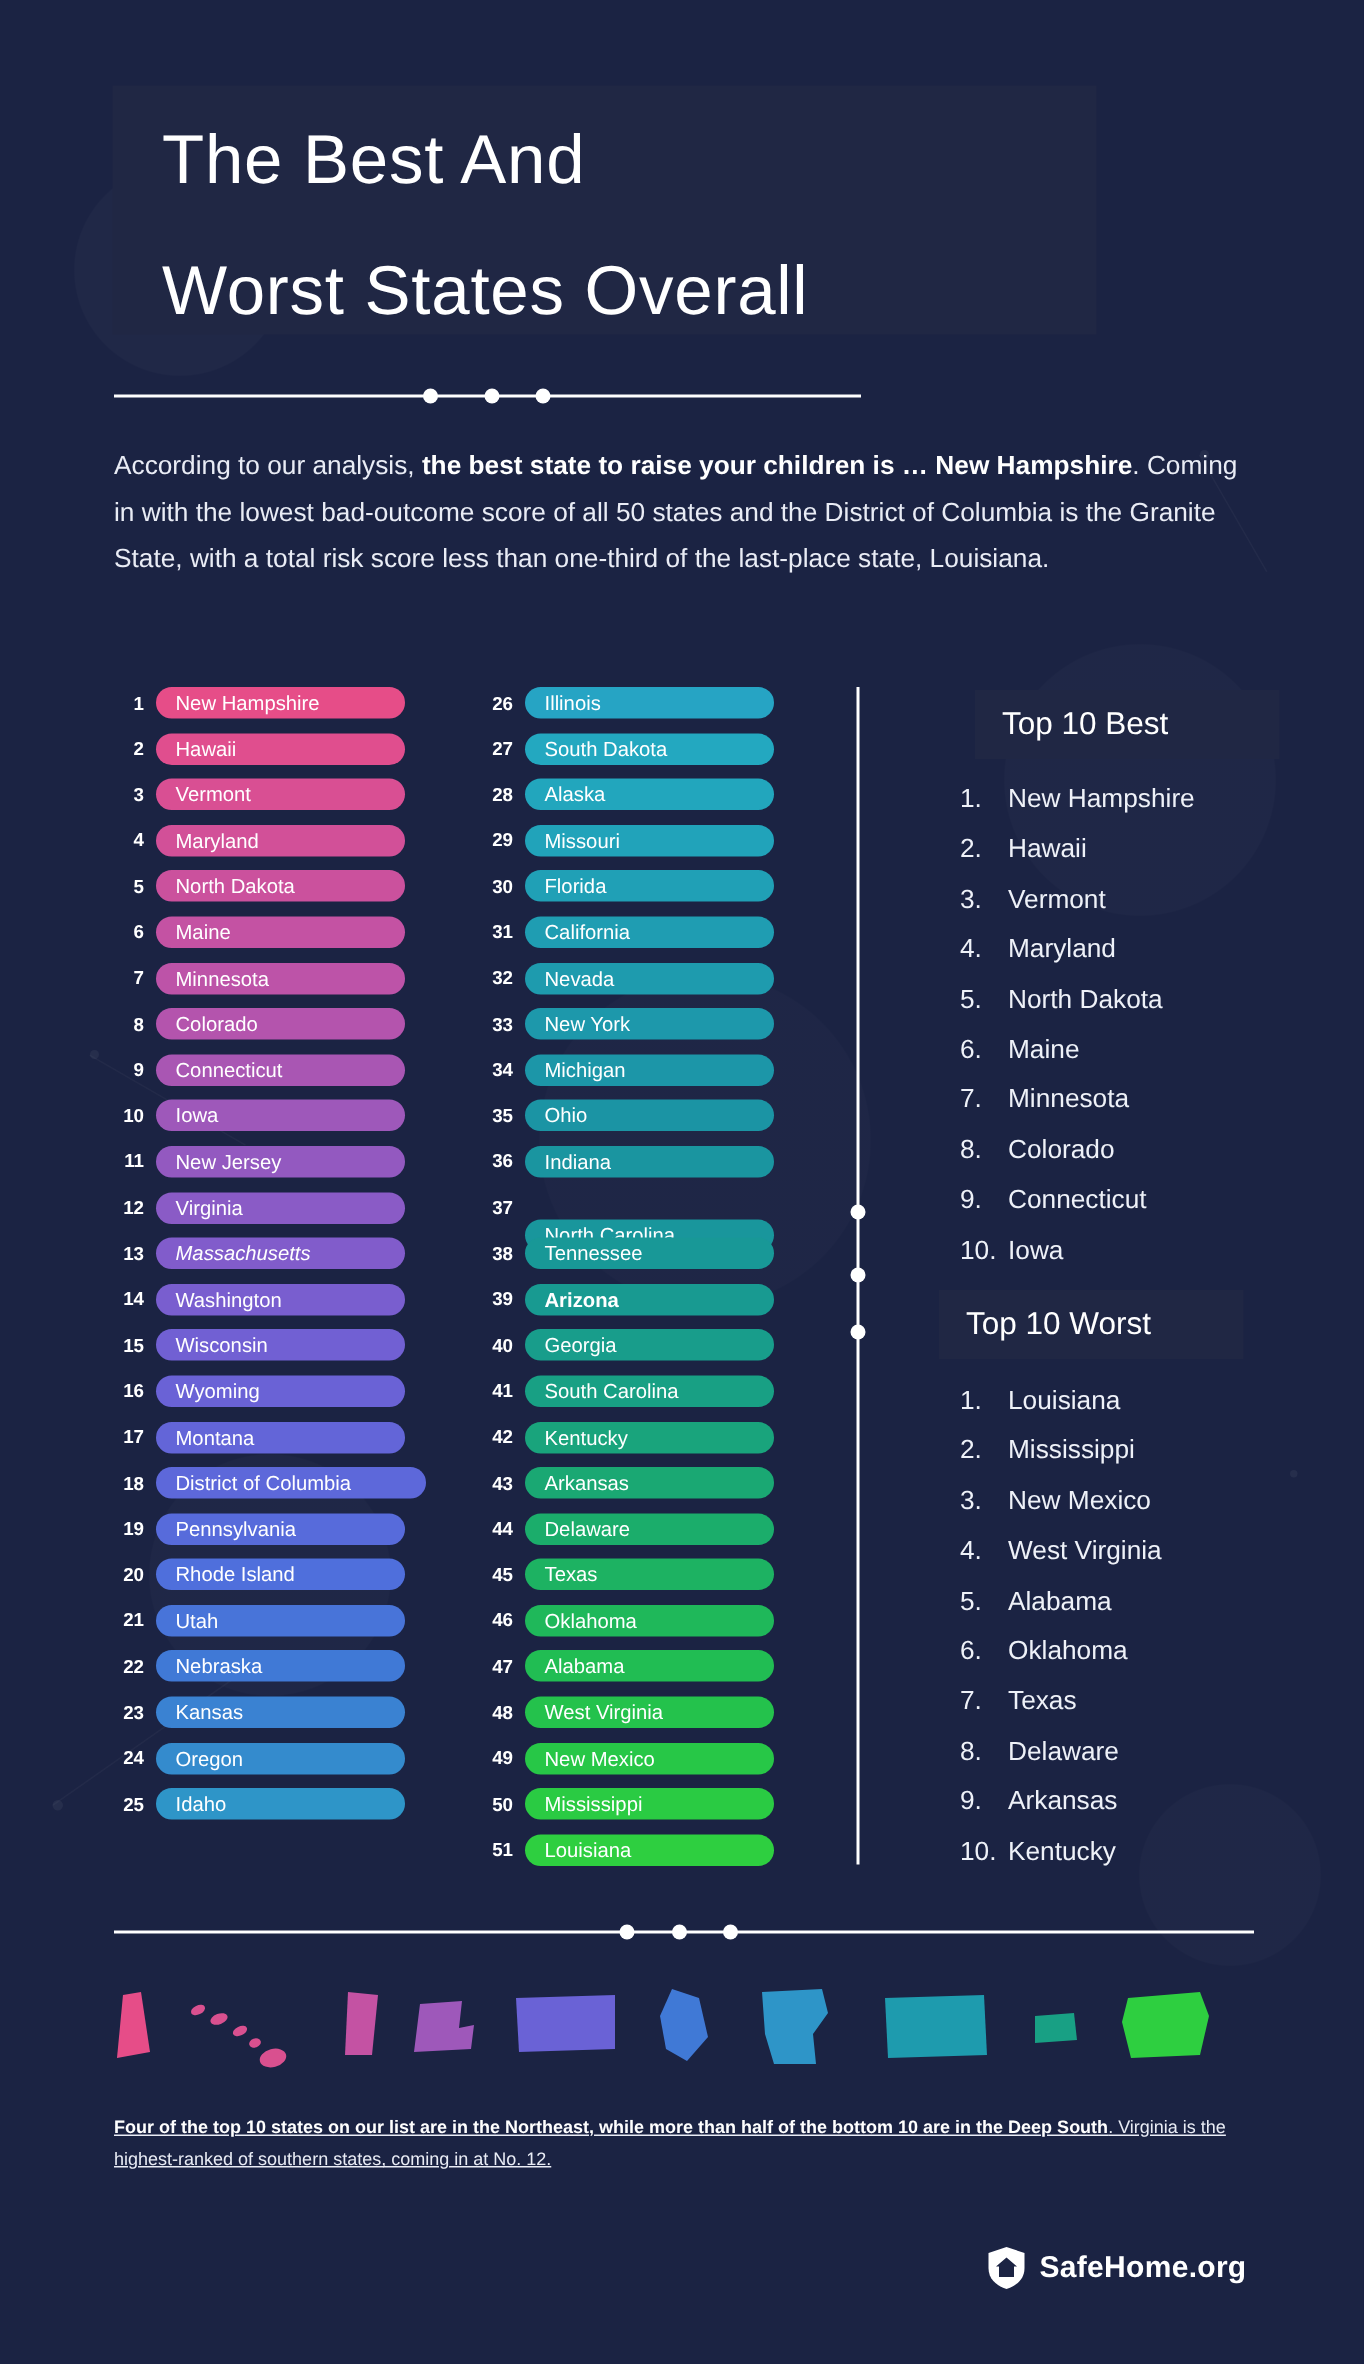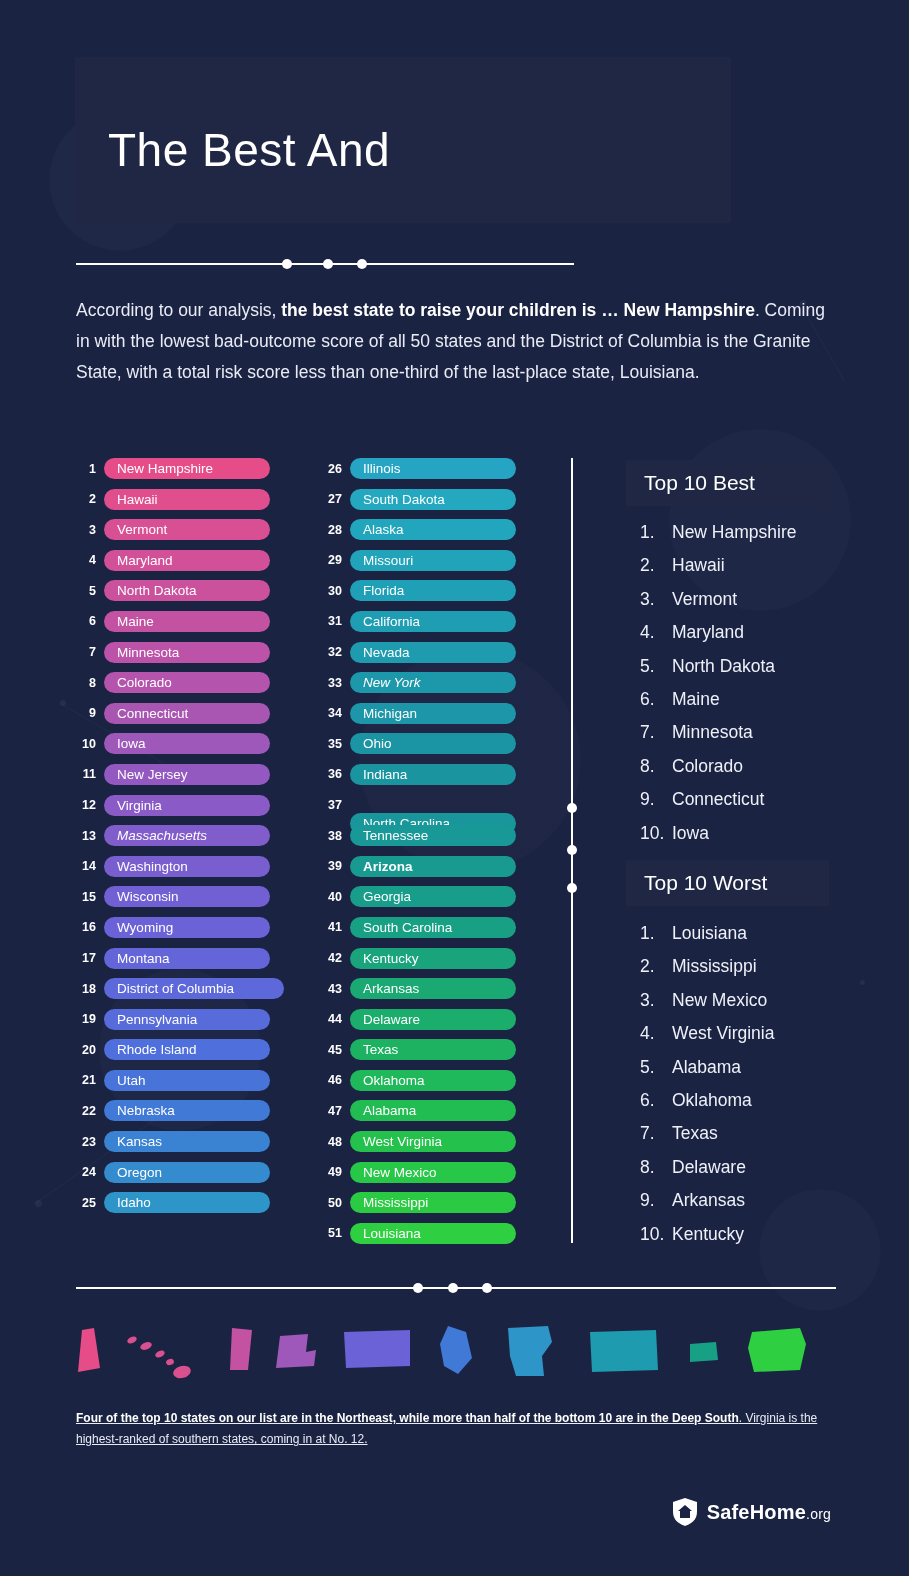--- a/index.html
+++ b/index.html
@@ -181,40 +181,41 @@
     display: flex;
     align-items: center;
     gap: 9px;
   }
   .logo-text {
     color: #ffffff;
     font-size: 20px;
     font-weight: bold;
     letter-spacing: 0.2px;
   }
-  .logo-text .org { font-weight: normal; font-size: 14px; }
+  .logo-text .org { font-weight: bold; font-size: 20px; }
 </style>
 </head>
 <body>
 
 <div class="page">
 
   <div class="netdot" style="left:140px;top:120px;width:7px;height:7px;"></div>
   <div class="netdot" style="left:300px;top:60px;width:5px;height:5px;"></div>
   <div class="netdot" style="left:800px;top:300px;width:6px;height:6px;"></div>
   <div class="netdot" style="left:60px;top:700px;width:6px;height:6px;"></div>
   <div class="netdot" style="left:860px;top:980px;width:5px;height:5px;"></div>
   <div class="netdot" style="left:35px;top:1200px;width:7px;height:7px;"></div>
   <div class="netline" style="left:140px;top:123px;width:170px;transform:rotate(-20deg);"></div>
   <div class="netline" style="left:60px;top:703px;width:120px;transform:rotate(30deg);"></div>
   <div class="netline" style="left:800px;top:303px;width:90px;transform:rotate(60deg);"></div>
   <div class="netline" style="left:35px;top:1203px;width:150px;transform:rotate(-35deg);"></div>
 
   <div class="title-box">
     <div class="title-line">The Best And</div>
+    <div class="title-line">Worst States Overall</div>
   </div>
 
   <div class="divider" style="left:76px; top:263px; width:498px;">
     <div class="dot" style="left:206px;"></div>
     <div class="dot" style="left:247px;"></div>
     <div class="dot" style="left:281px;"></div>
   </div>
 
   <div class="intro">
     <span>According to our analysis, </span><b>the best state to raise your children is … New Hampshire</b><span>. Coming in with the lowest bad-outcome score of all 50 states and the District of Columbia is the Granite State, with a total risk score less than one-third of the last-place state, Louisiana.</span>
@@ -347,21 +348,21 @@
       <div class="rank-row">
         <div class="rank-num">31</div>
         <div class="pill" style="background: rgb(31, 157, 178);">California</div>
       </div>
       <div class="rank-row">
         <div class="rank-num">32</div>
         <div class="pill" style="background: rgb(30, 155, 174);">Nevada</div>
       </div>
       <div class="rank-row">
         <div class="rank-num">33</div>
-        <div class="pill" style="background: rgb(29, 152, 171); font-style: italic;">New York</div>
+        <div class="pill" style="background: rgb(29, 152, 171);">New York</div>
       </div>
       <div class="rank-row">
         <div class="rank-num">34</div>
         <div class="pill" style="background: rgb(28, 150, 168);">Michigan</div>
       </div>
       <div class="rank-row">
         <div class="rank-num">35</div>
         <div class="pill" style="background: rgb(27, 148, 164);">Ohio</div>
       </div>
       <div class="rank-row">
@@ -429,21 +430,21 @@
         <div class="pill" style="background: rgb(46, 207, 64);">Louisiana</div>
       </div>
     </div>
 
   <div class="vdiv">
     <div class="vdot" style="top:345px;"></div>
     <div class="vdot" style="top:387px;"></div>
     <div class="vdot" style="top:425px;"></div>
   </div>
 
-  <div class="panel-head" style="left:626px; top:460px;">Top 10 Best</div>
+  <div class="panel-head" style="left:650px; top:460px;">Top 10 Best</div>
   <div class="panel-list" id="best-list" style="left:640px; top:522px;">
       <div class="panel-item">
         <span class="pn">1.</span>
         <span>New Hampshire</span>
       </div>
       <div class="panel-item">
         <span class="pn">2.</span>
         <span>Hawaii</span>
       </div>
       <div class="panel-item">

